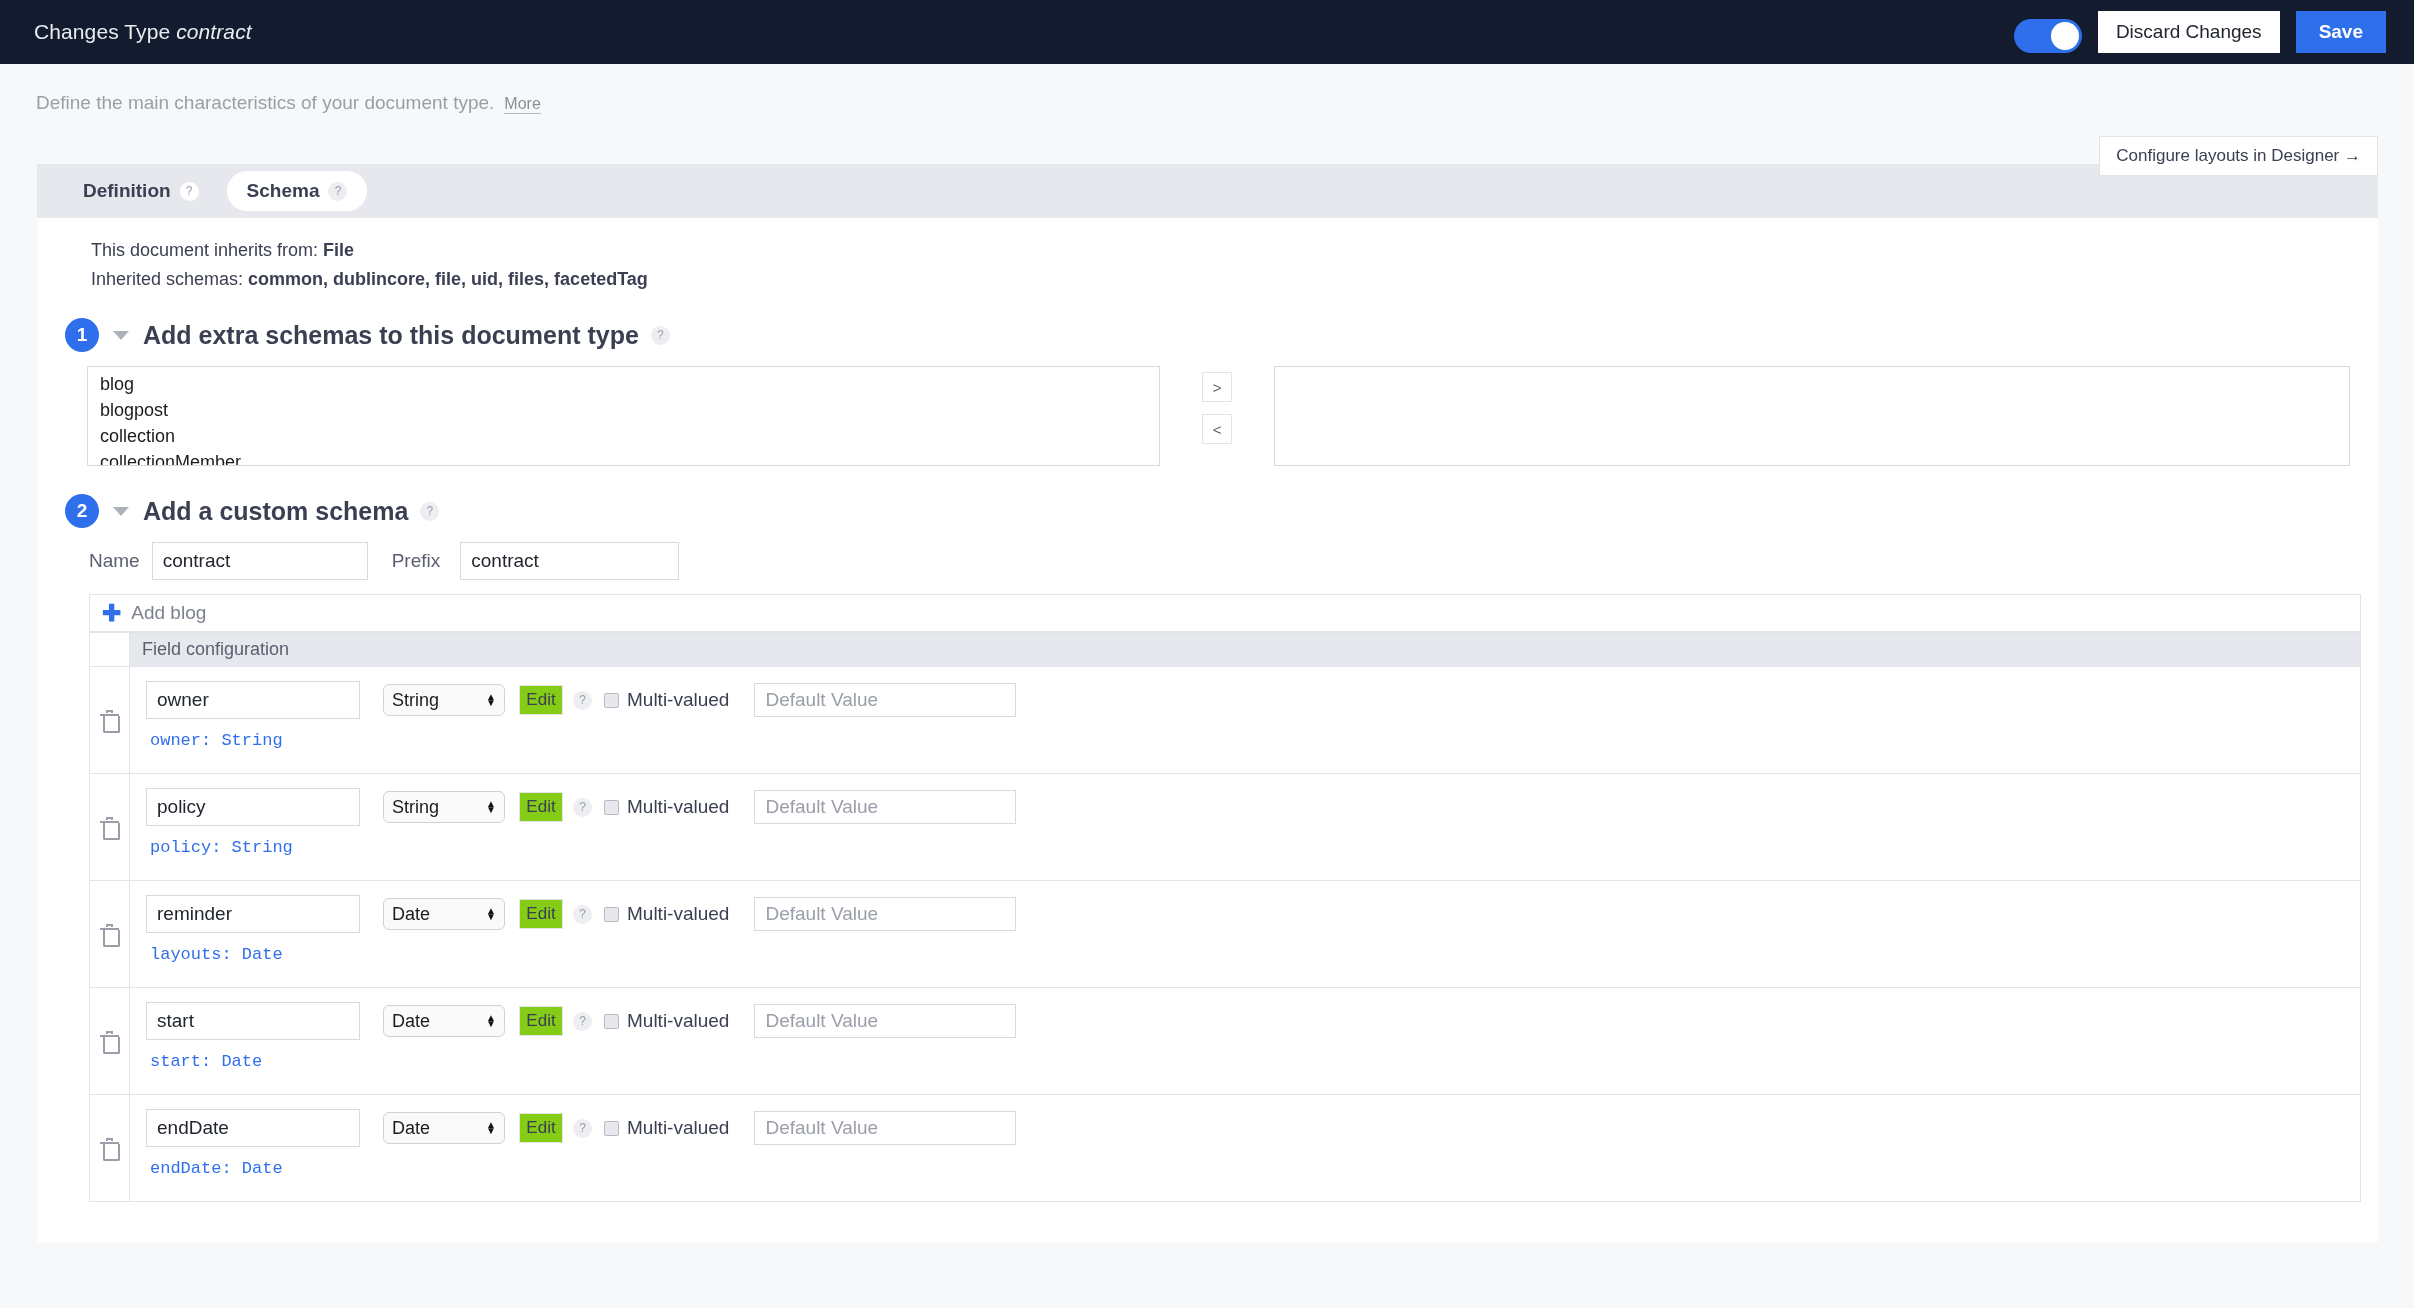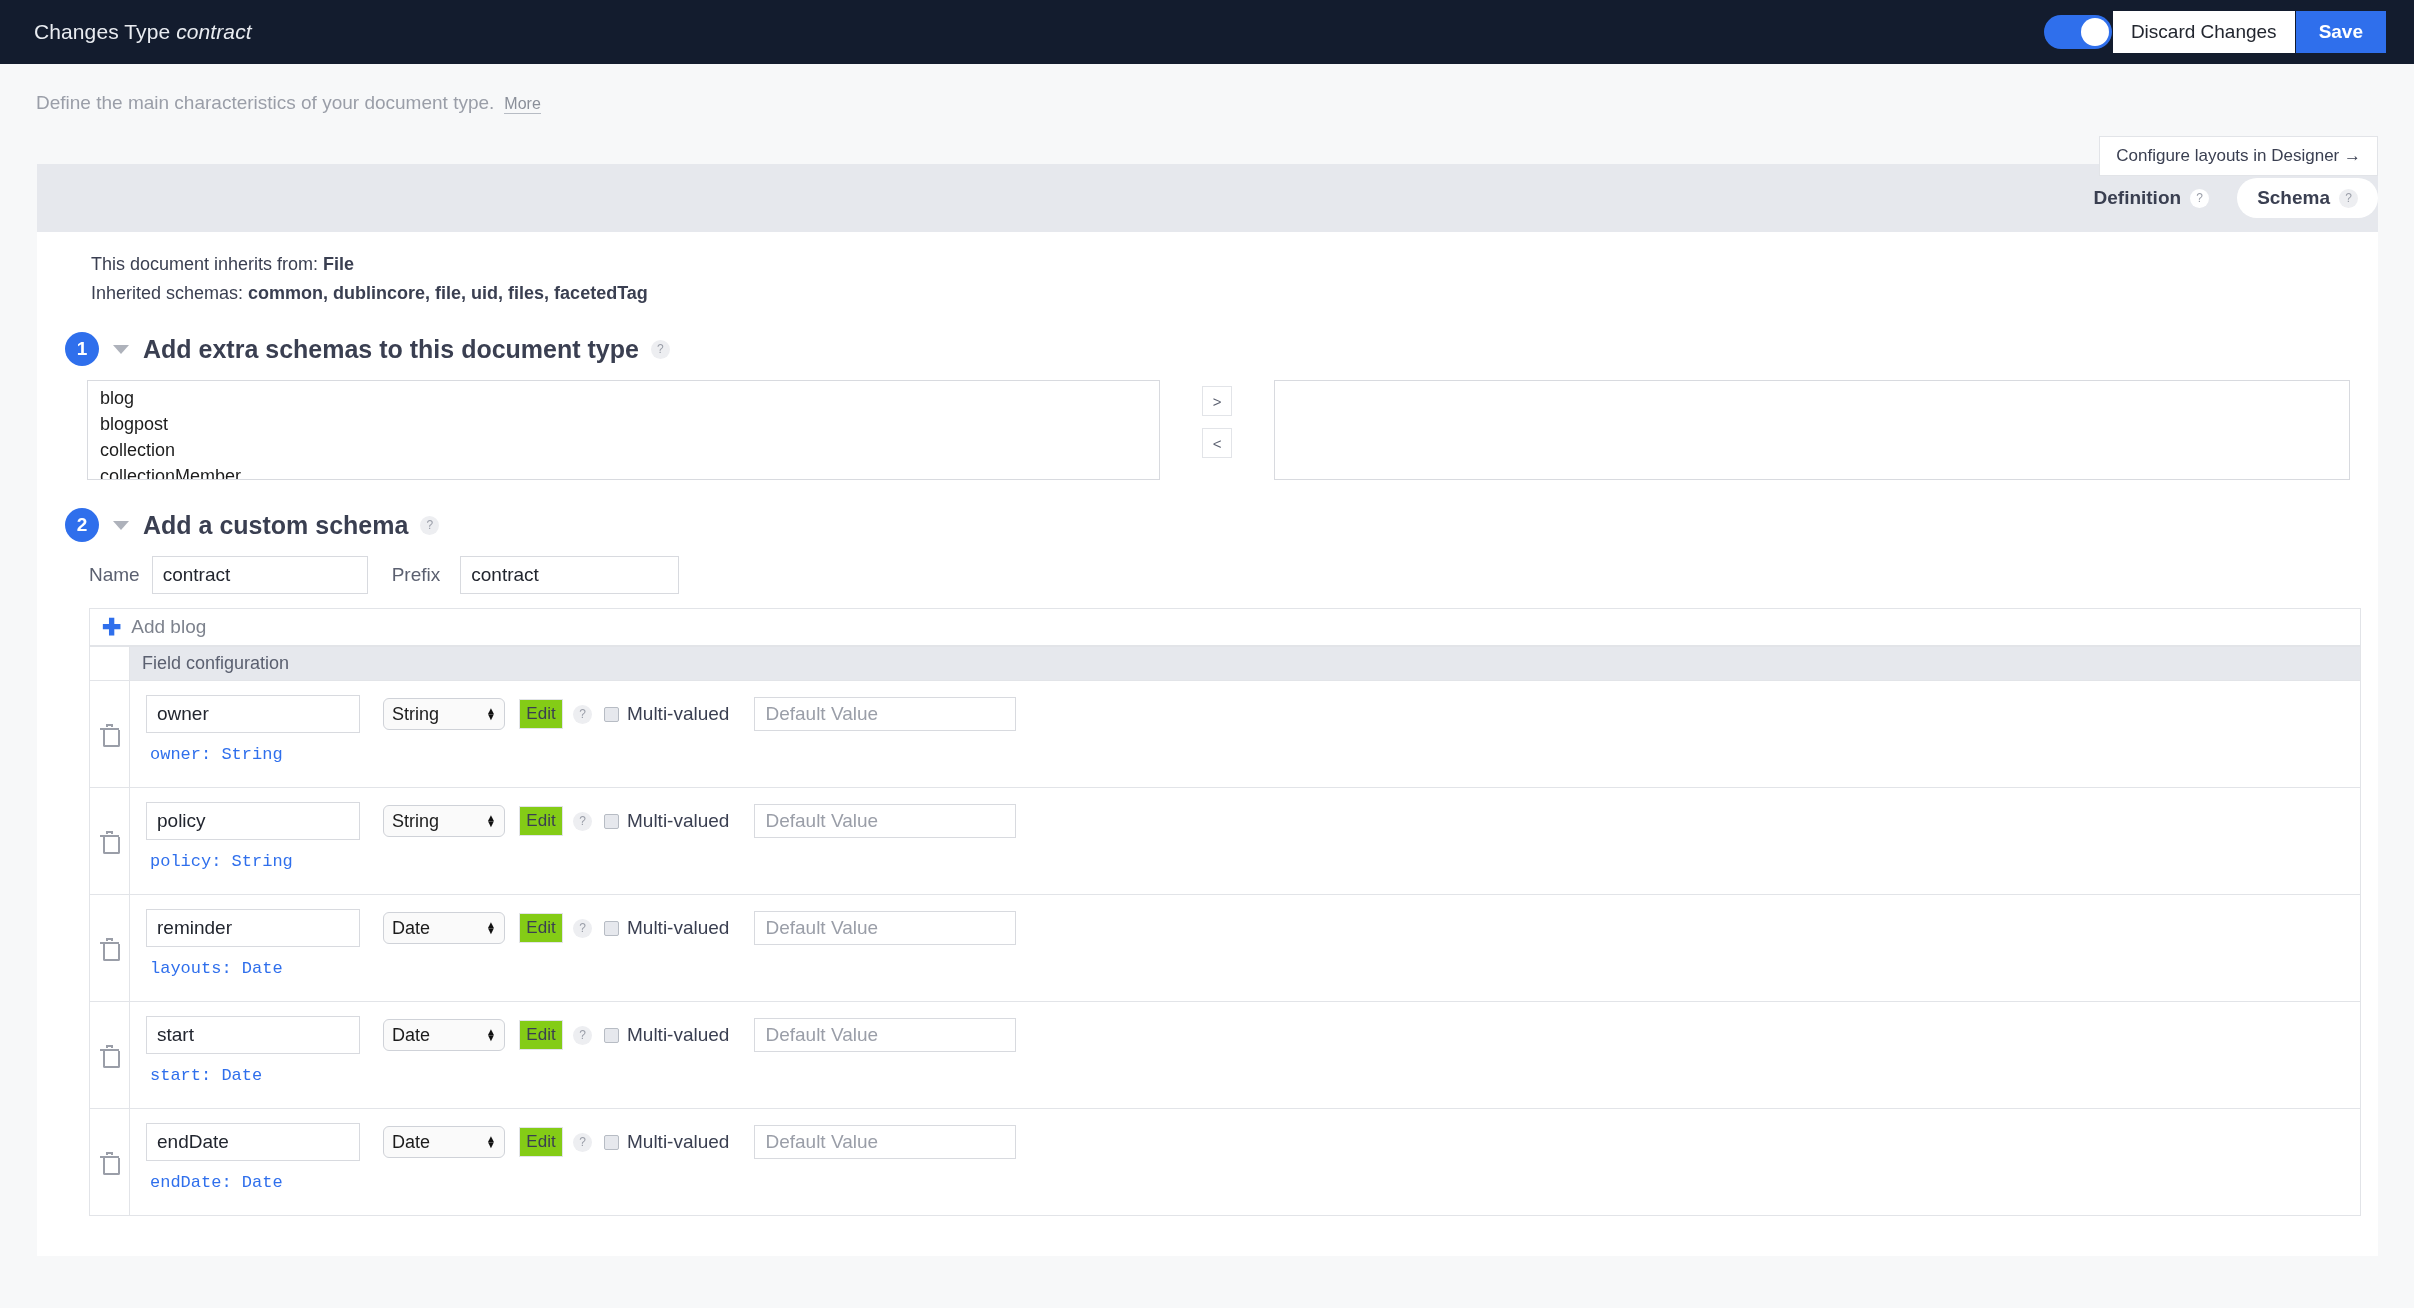--- a/index.html
+++ b/index.html
@@ -25,22 +25,22 @@
   .topbar-title {
     color: #e9ecf1;
     font-size: 21px;
     letter-spacing: .1px;
     white-space: pre;
   }
   .topbar-title .em { font-style: italic; }
   .topbar-right {
     margin-left: auto;
     display: flex;
-    align-items: center;
-    gap: 1px;
+    align-items: flex-end;
+    gap: 16px;
   }
   .toggle {
     width: 68px;
     height: 34px;
     border-radius: 17px;
     background: #2f6fec;
     position: relative;
     flex: none;
     cursor: pointer;
   }
@@ -106,26 +106,25 @@
     white-space: nowrap;
   }
 
   
   .card {
     margin: 0 36px 0 37px;
     background: #ffffff;
   }
   .tabs {
     background: #e6e8ed;
-    height: 68px;
+    height: 54px;
     display: flex;
     align-items: center;
     padding-left: 26px;
     gap: 8px;
-    justify-content: flex-end;
   }
   .tab {
     display: flex;
     align-items: center;
     gap: 9px;
     height: 40px;
     padding: 0 20px;
     border-radius: 20px;
     font-size: 19px;
     font-weight: bold;

